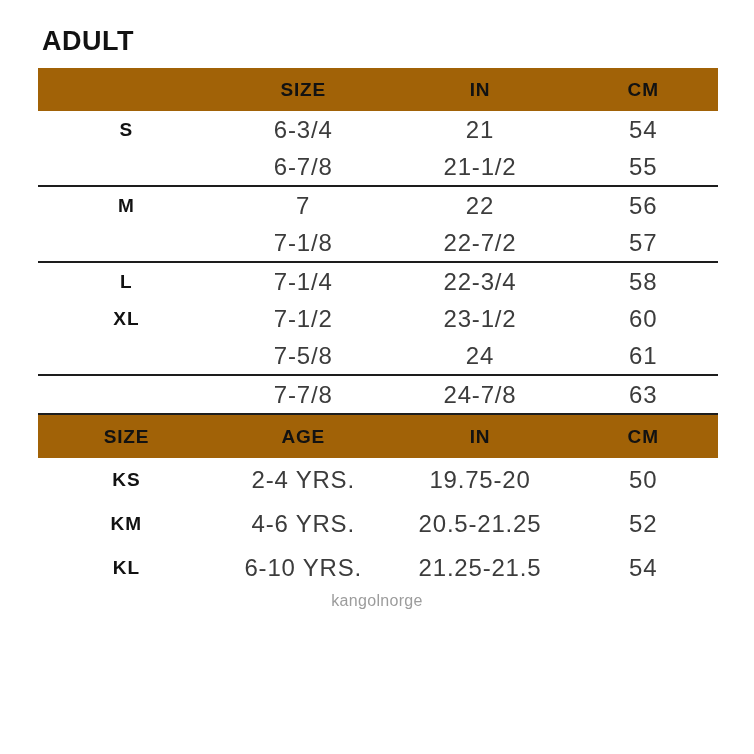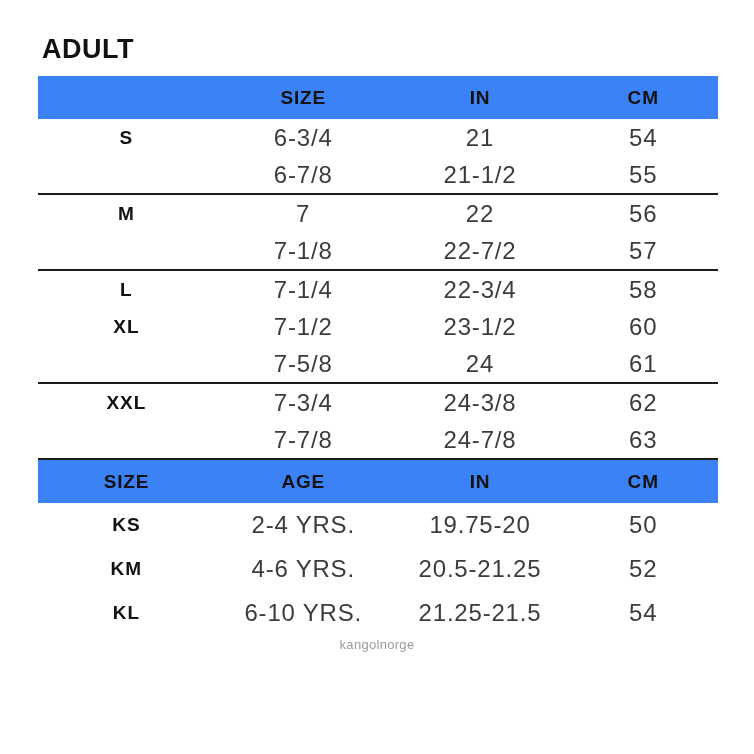--- a/index.html
+++ b/index.html
@@ -3,42 +3,42 @@
 <meta charset="utf-8">
 <style>
   html, body {
     margin: 0; padding: 0;
     width: 754px; height: 754px;
     background: #ffffff;
     overflow: hidden;
     font-family: "Liberation Sans", "DejaVu Sans", sans-serif;
   }
   .wrap {
-    padding: 34px 36px 0 38px;
+    padding: 26px 36px 0 38px;
     box-sizing: border-box;
     width: 754px;
   }
   .section-title {
     font-size: 27px;
     font-weight: 800;
     color: #121212;
     letter-spacing: 0.5px;
     margin: 0 0 11px 4px;
   }
   .section-title.kids { margin-top: 20px; }
   table {
     width: 100%;
     border-collapse: collapse;
     table-layout: fixed;
   }
   col.c1 { width: 26%; }
   col.c2 { width: 26%; }
   col.c3 { width: 26%; }
   col.c4 { width: 22%; }
-  thead tr { background: #3b82f6; }
+  thead tr { background: #a16207; }
   th {
     height: 43px;
     font-size: 19px;
     font-weight: 700;
     color: #121212;
     letter-spacing: 0.8px;
     text-align: center;
     padding: 0;
   }
   td {
@@ -55,21 +55,21 @@
     font-size: 19px;
     font-weight: 700;
     color: #121212;
     letter-spacing: 1px;
   }
   tr.sep td { border-bottom: 2px solid #1d1d1d; }
   .kids-table td { height: 44px; }
   .footer {
     margin-top: 2px;
     text-align: center;
-    font-size: 13px;
+    font-size: 16px;
     font-weight: 400;
     color: #9c9c9c;
     letter-spacing: 0.3px;
   }
 </style>
 </head>
 <body>
 
 <div class="wrap">
 
@@ -126,26 +126,20 @@
         <td>7-1/2</td>
         <td>23-1/2</td>
         <td>60</td>
       </tr>
       <tr class="sep">
         <td class="row-label"></td>
         <td>7-5/8</td>
         <td>24</td>
         <td>61</td>
       </tr>
-      <tr>
-        <td class="row-label">XXL</td>
-        <td>7-3/4</td>
-        <td>24-3/8</td>
-        <td>62</td>
-      </tr>
       <tr class="sep">
         <td class="row-label"></td>
         <td>7-7/8</td>
         <td>24-7/8</td>
         <td>63</td>
       </tr>
     </tbody>
   </table>
 
 

